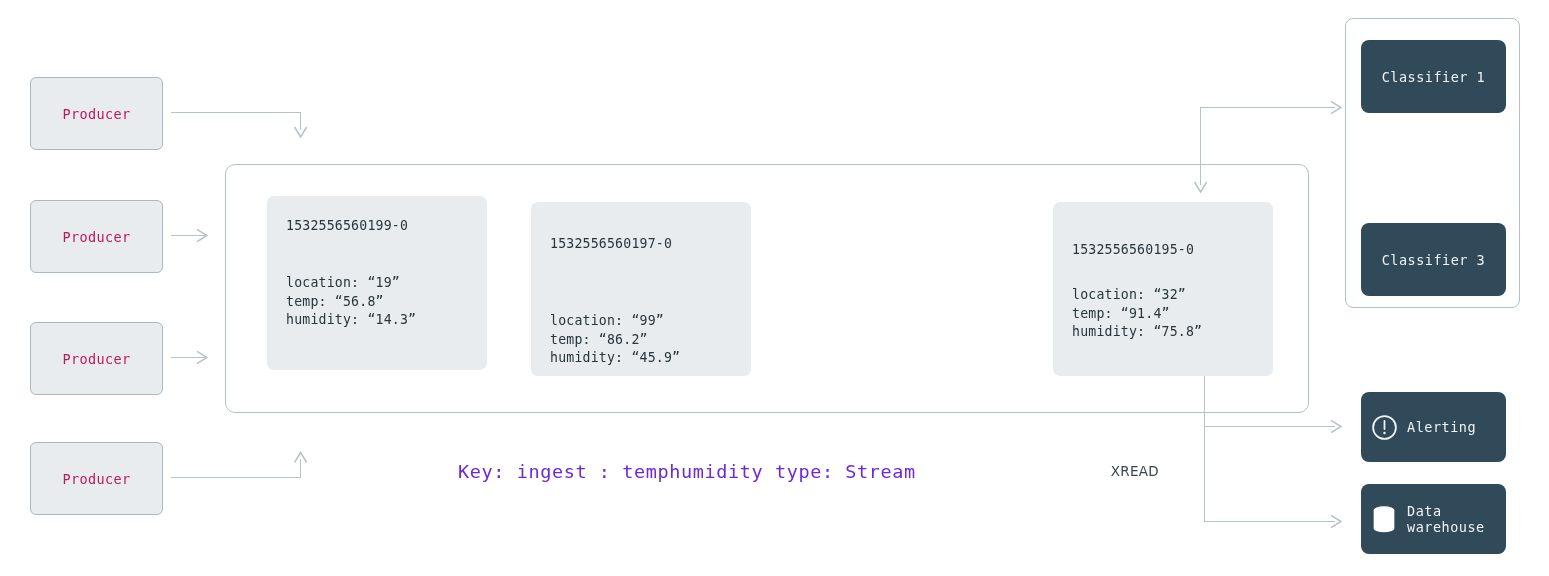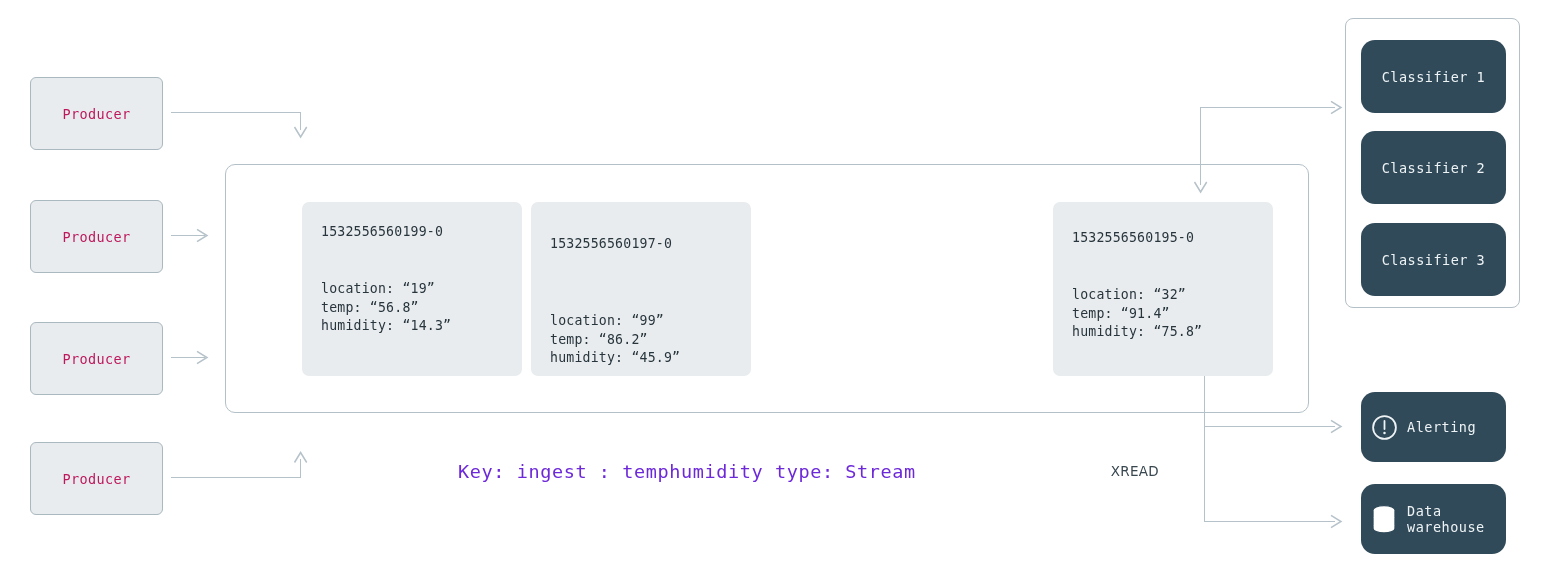--- a/index.html
+++ b/index.html
@@ -47,21 +47,21 @@
     font-size:18.5px;color:#6d28d9;letter-spacing:.6px;white-space:nowrap;
   }
 
   
   .classifier-panel{
     position:absolute;left:1345px;top:18px;width:175px;height:290px;
     border:1.4px solid #b3c0c8;border-radius:8px;background:#fff;
     box-sizing:border-box;
   }
   .dark-box{
-    position:absolute;background:#304a59;border-radius:14px;
+    position:absolute;background:#304a59;border-radius:8px;
     display:flex;align-items:center;
     font-family:"DejaVu Sans Mono","Liberation Mono",monospace;
     color:#eef3f5;font-size:13.5px;letter-spacing:.5px;
   }
   .classifier{
     left:15px;width:145px;height:73px;justify-content:center;
   }
   .sink{
     left:1361px;width:145px;height:70px;padding-left:0;
   }
@@ -117,34 +117,34 @@
   </svg>
 
   <div class="ln lh" style="left:171px;top:477px;width:130px;"></div>
   <div class="ln lv" style="left:300px;top:459px;height:19px;"></div>
   <svg class="arrow" style="left:293px;top:450px;width:16px;height:14px;" viewBox="0 0 16 14">
     <path d="M1.5 12.5 L7.6 2.5 L13.7 12.5" fill="none" stroke="#b6c2ca" stroke-width="1.5"></path>
   </svg>
 
   <div class="stream-box"></div>
 
-  <div class="msg-card" style="left:267px;top:202px;margin-left:35px;">
+  <div class="msg-card" style="left:267px;top:196px;">
     <div class="msg-id">1532556560199-0</div>
     <div class="msg-fields">location: “19”
 temp: “56.8”
 humidity: “14.3”</div>
   </div>
   <div class="msg-card" style="left:531px;top:202px;">
     <div class="msg-id" style="top:34px;">1532556560197-0</div>
     <div class="msg-fields" style="top:101px;margin-top:9px;">location: “99”
 temp: “86.2”
 humidity: “45.9”</div>
   </div>
   <div class="msg-card" style="left:1053px;top:202px;">
-    <div class="msg-id" style="top:28px;">1532556560195-0</div>
+    <div class="msg-id" style="top:40px;">1532556560195-0</div>
     <div class="msg-fields" style="top:84px;">location: “32”
 temp: “91.4”
 humidity: “75.8”</div>
   </div>
 
   <div class="key-label">Key: ingest : temphumidity type: Stream</div>
 
 
   <div class="ln lh" style="left:1200px;top:107px;width:135px;"></div>
   <svg class="arrow" style="left:1330px;top:100px;width:14px;height:15px;" viewBox="0 0 14 15">
@@ -166,23 +166,20 @@
   </svg>
 
   <div class="ln lh" style="left:1204px;top:521px;width:131px;"></div>
   <svg class="arrow" style="left:1330px;top:514px;width:14px;height:15px;" viewBox="0 0 14 15">
     <path d="M1 1.3 L11 7.5 L1 13.7" fill="none" stroke="#b6c2ca" stroke-width="1.5"></path>
   </svg>
 
   <div class="classifier-panel">
     <div class="dark-box classifier" style="top:21px;">
       <span>Classifier 1</span>
-    </div>
-    <div class="dark-box classifier" style="top:112px;">
-      <span>Classifier 2</span>
     </div>
     <div class="dark-box classifier" style="top:204px;">
       <span>Classifier 3</span>
     </div>
   </div>
 
   <div class="dark-box sink" style="top:484px;">
     <span class="ico">
       <svg width="28" height="32" viewBox="0 0 28 32">
         <ellipse cx="14" cy="7.2" rx="11" ry="4.6" fill="#ffffff" stroke="#304a59" stroke-width="1.3"></ellipse>

